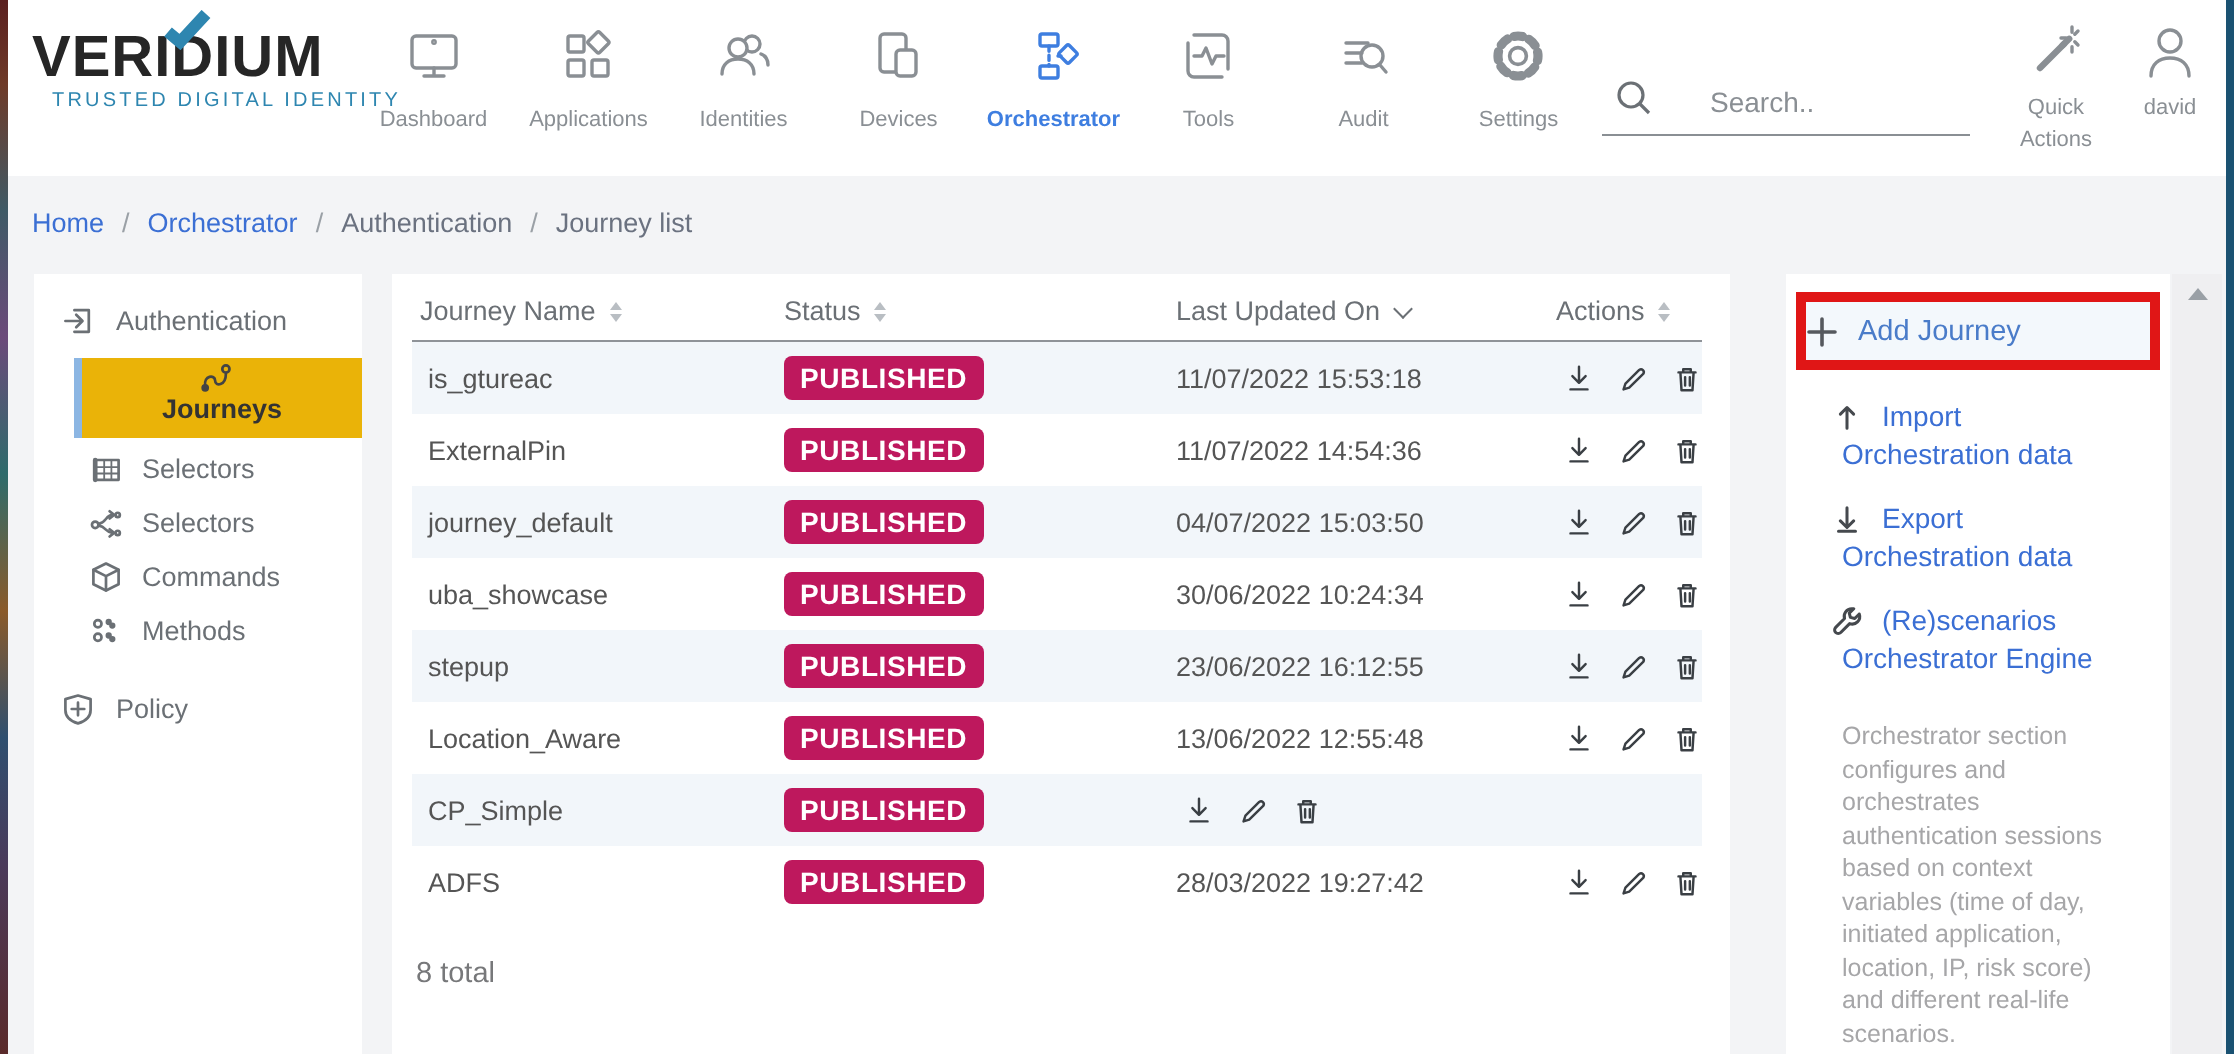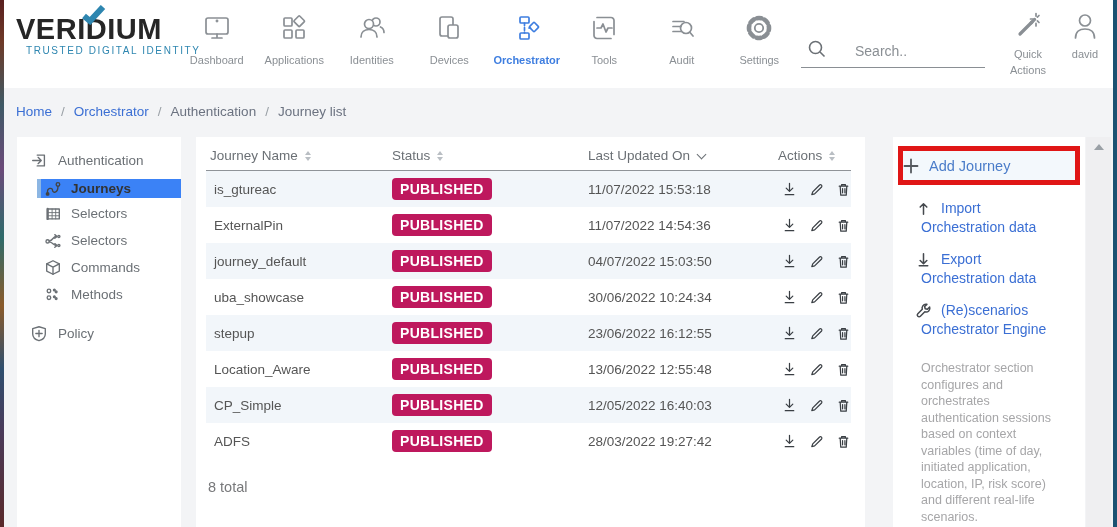--- a/index.html
+++ b/index.html
@@ -54,21 +54,21 @@
   .right-card { left:893px; width:192px; height:390px; }
 
   
   .side-row { display:flex; align-items:center; height:30px; cursor:pointer; font-size:13.5px; color:#6b7075; }
   .side-row .sicon { width:18px; height:18px; margin:0 10px 0 13px; display:flex; align-items:center; justify-content:center; }
   .side-row svg { stroke:#6b7075; fill:none; stroke-width:1.5; stroke-linecap:round; stroke-linejoin:round; }
   .sub-wrap { margin:4px 0 0 20px; }
   .sub-row { display:flex; align-items:center; height:27px; cursor:pointer; font-size:13.5px; color:#6b7075; }
   .sub-row .sicon { width:18px; height:18px; margin:0 9px 0 7px; display:flex; align-items:center; justify-content:center; }
   .sub-row svg { stroke:#6b7075; fill:none; stroke-width:1.5; stroke-linecap:round; stroke-linejoin:round; }
-  .sub-row.active { background:#3b82f6; border-left:4px solid #8cb6e3; height:19px; margin-bottom:2px; }
+  .sub-row.active { background:#eab308; border-left:4px solid #8cb6e3; height:40px; margin-bottom:2px;flex-direction:column; }
   .sub-row.active .sicon { margin-left:3px; }
   .sub-row.active .slabel { color:#333; font-weight:bold; }
   .sub-row.active svg { stroke:#444; }
   .policy-row { margin-top:10px; }
 
   
   .tgrid { display:grid; grid-template-columns:186px 196px 190px auto; align-items:center; }
   .thead { height:30px; border-bottom:1px solid #8f9398; color:#6b7075; font-size:13.5px; }
   .thead .th { display:flex; align-items:center; cursor:pointer; }
   .th-name { padding-left:4px; }
@@ -484,21 +484,20 @@
             <svg width="17" height="17" viewBox="0 0 18 18">
               <path d="M4.5 5.5 h9 M7 5.5 V3.8 h4 V5.5 M5.5 5.5 l0.6 9.5 h5.8 l0.6 -9.5 M8 8 v4.5 M10.5 8 v4.5"></path>
             </svg>
           </span>
       </div>
     </div>
 
     <div class="tgrid trow">
       <div class="td-name">CP_Simple</div>
       <div><span class="badge">PUBLISHED</span></div>
-      <div>12/05/2022 16:40:03</div>
       <div class="td-actions">
         <span class="act-btn">
             <svg width="17" height="17" viewBox="0 0 18 18">
               <path d="M9 2.5 v8 M5.5 7.5 L9 11 L12.5 7.5 M4.5 14.5 h9"></path>
             </svg>
           </span>
         <span class="act-btn">
             <svg width="17" height="17" viewBox="0 0 18 18">
               <path d="M4 14.5 L5 11.5 L12.3 4.2 a1.5 1.5 0 0 1 2.1 2.1 L7 13.6 L4 14.5 Z"></path>
             </svg>

